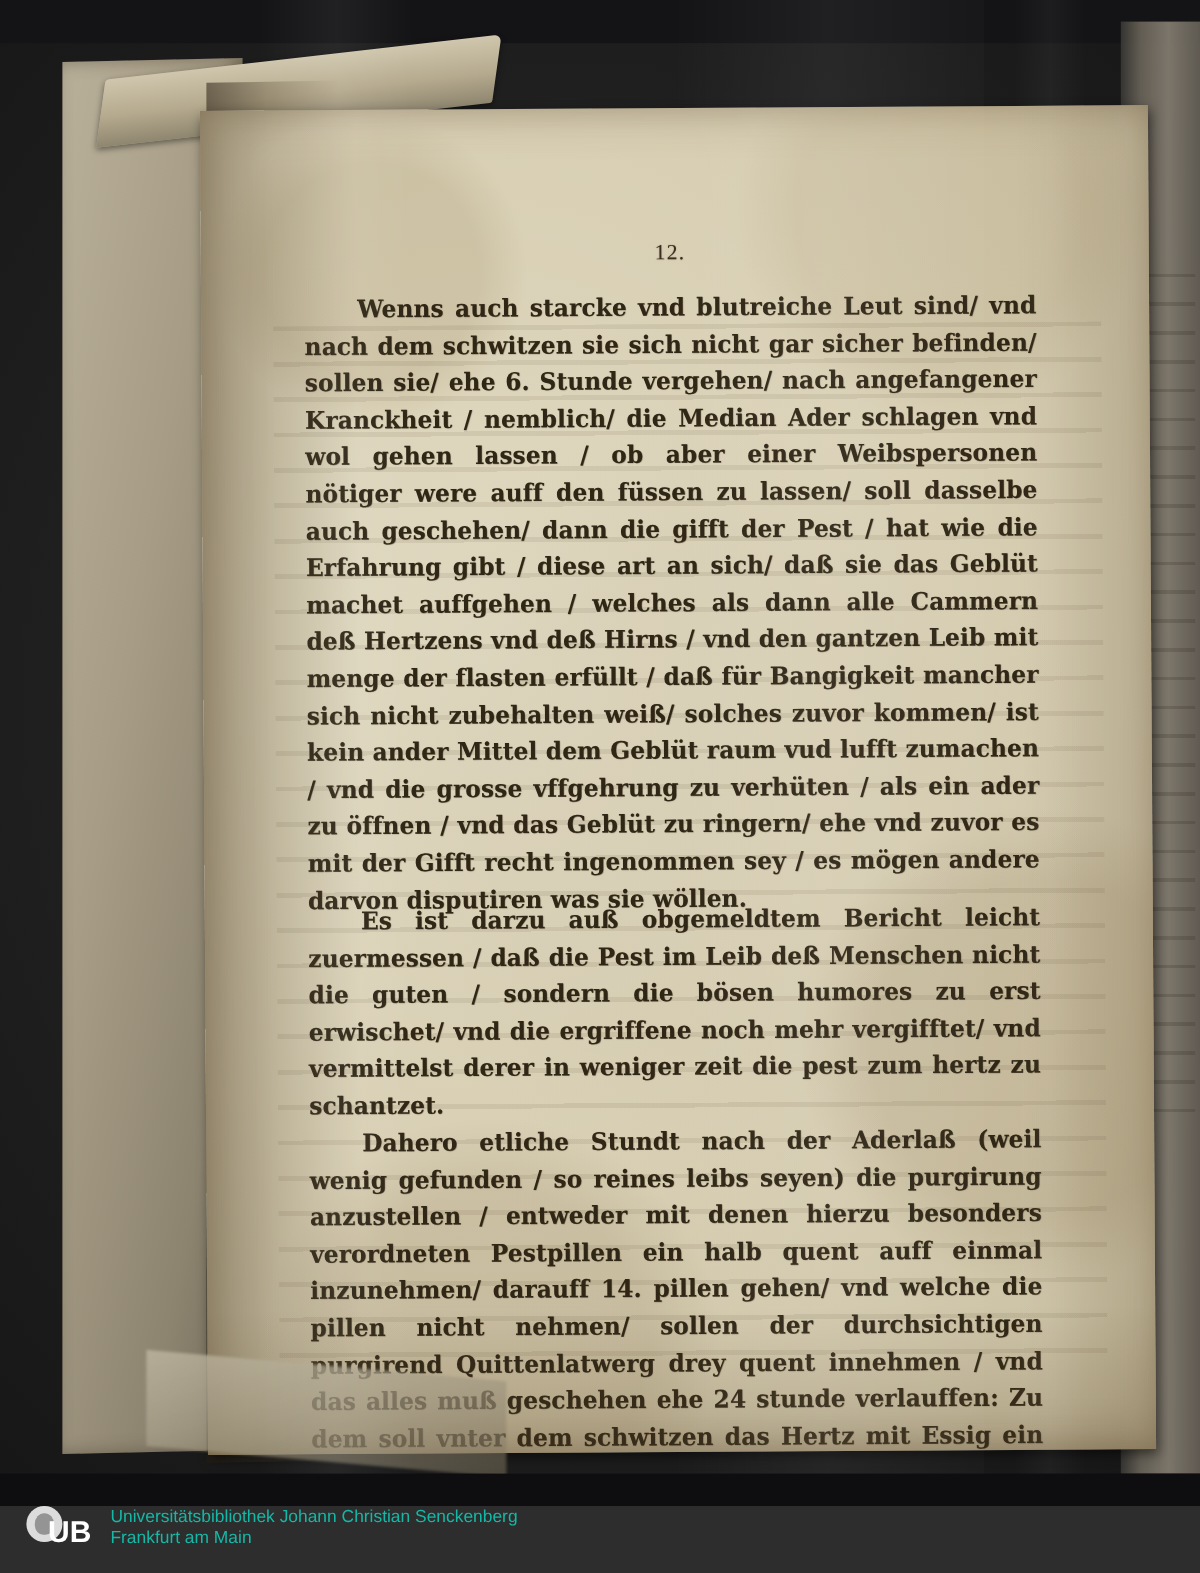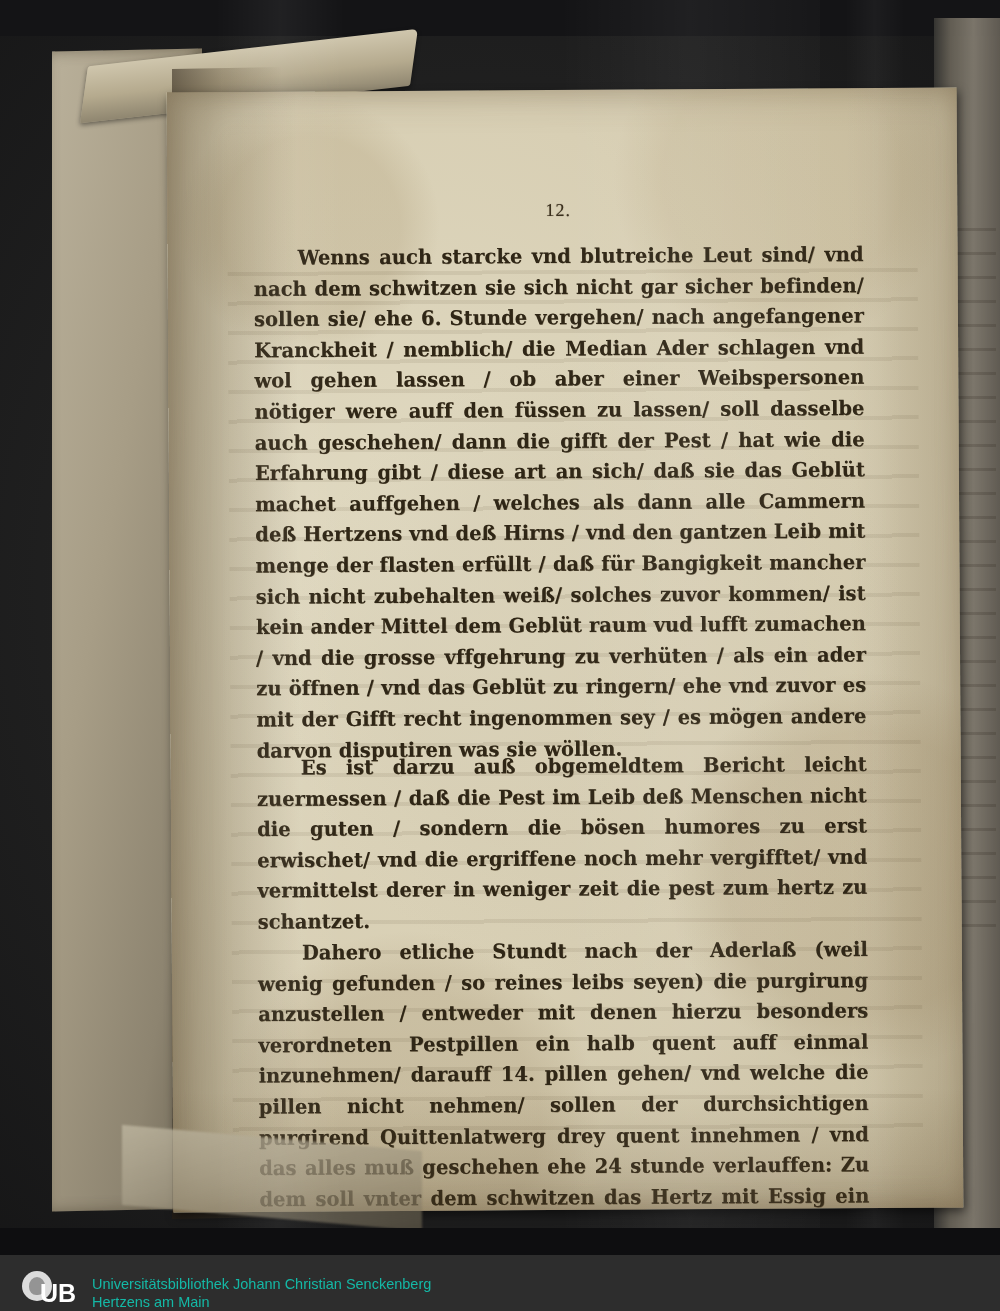--- a/index.html
+++ b/index.html
@@ -233,21 +233,21 @@
 
   
   .footer {
     position: absolute;
     left: 0;
     bottom: 0;
     width: 1000px;
     height: 56px;
     background: #2d2d2d;
     display: flex;
-    align-items: flex-end;
+    align-items: flex-start;
     padding-left: 22px;
     box-sizing: border-box;
   }
   .ub-logo {
     width: 54px;
     height: 40px;
     position: relative;
     flex: 0 0 auto;
     margin-right: 16px;
   }
@@ -333,17 +333,17 @@
 
   <div class="bottom-band"></div>
 
   <div class="footer">
     <div class="ub-logo">
       <div class="circle"></div>
       <div class="ub-text">UB</div>
     </div>
     <div class="footer-lines">
       <div class="l1">Universitätsbibliothek Johann Christian Senckenberg</div>
-      <div class="l2">Hertzens am Main</div>
+      <div class="l2">Frankfurt am Main</div>
     </div>
   </div>
 
 </div>
 
 </body></html>

